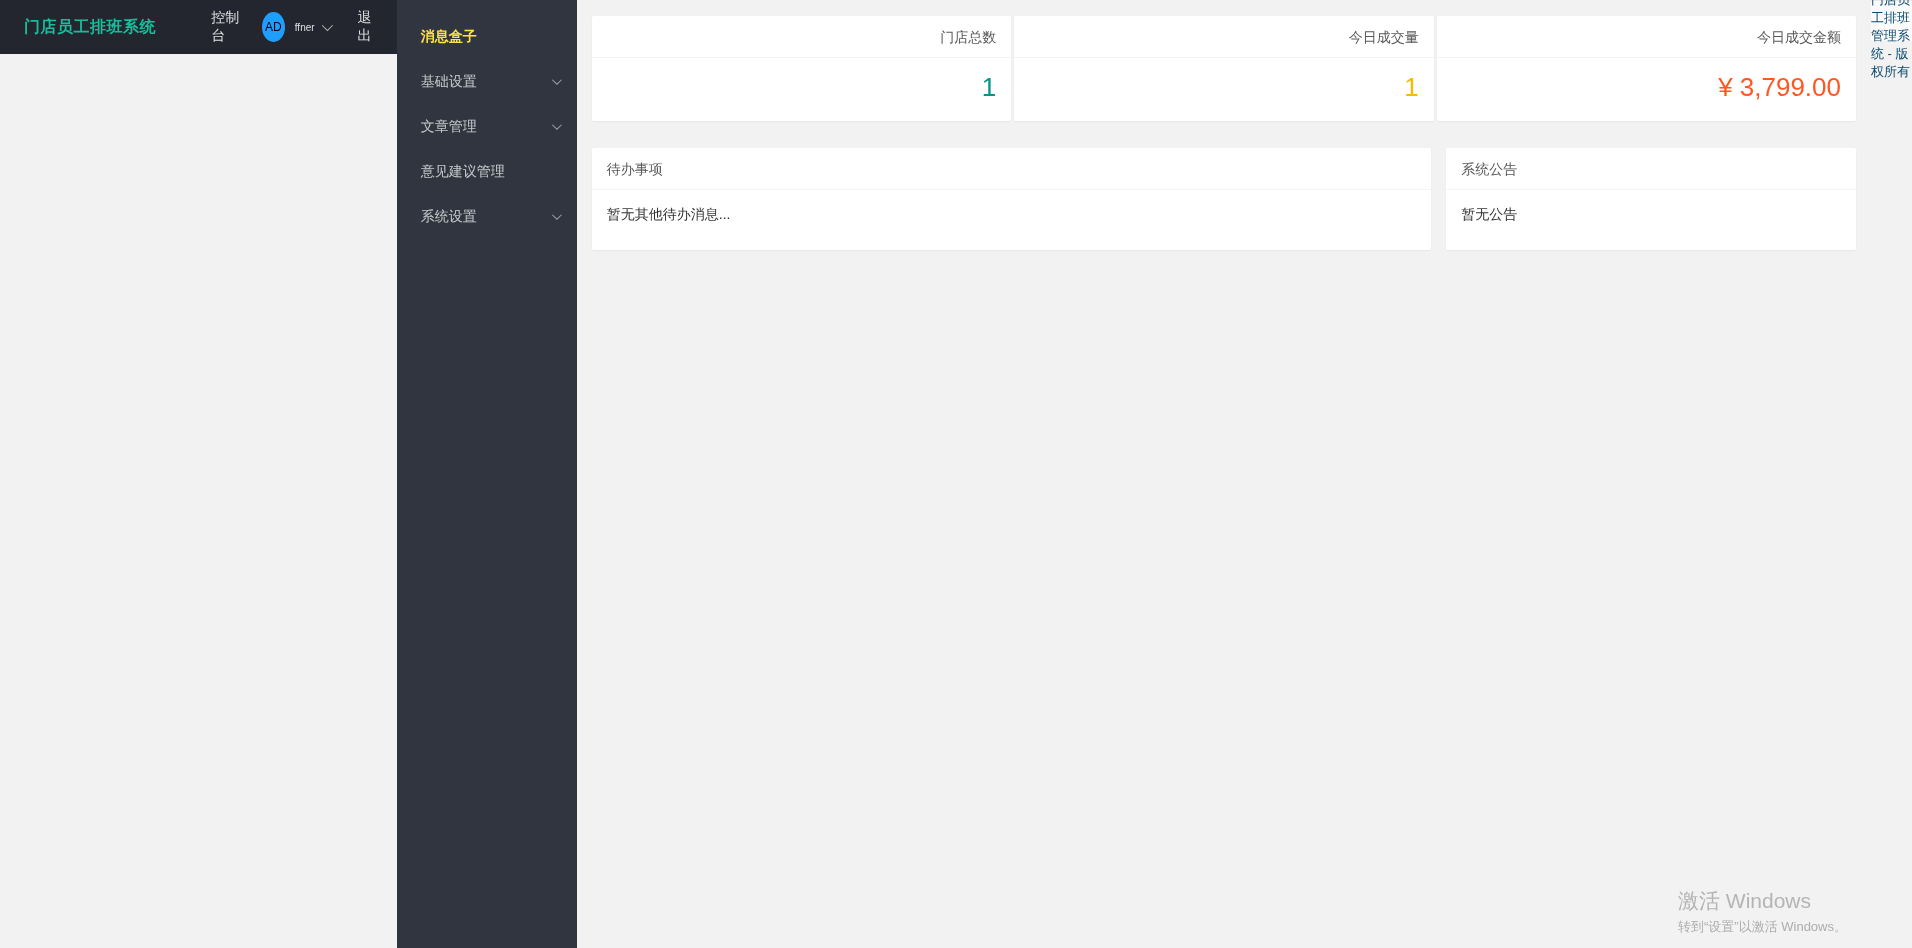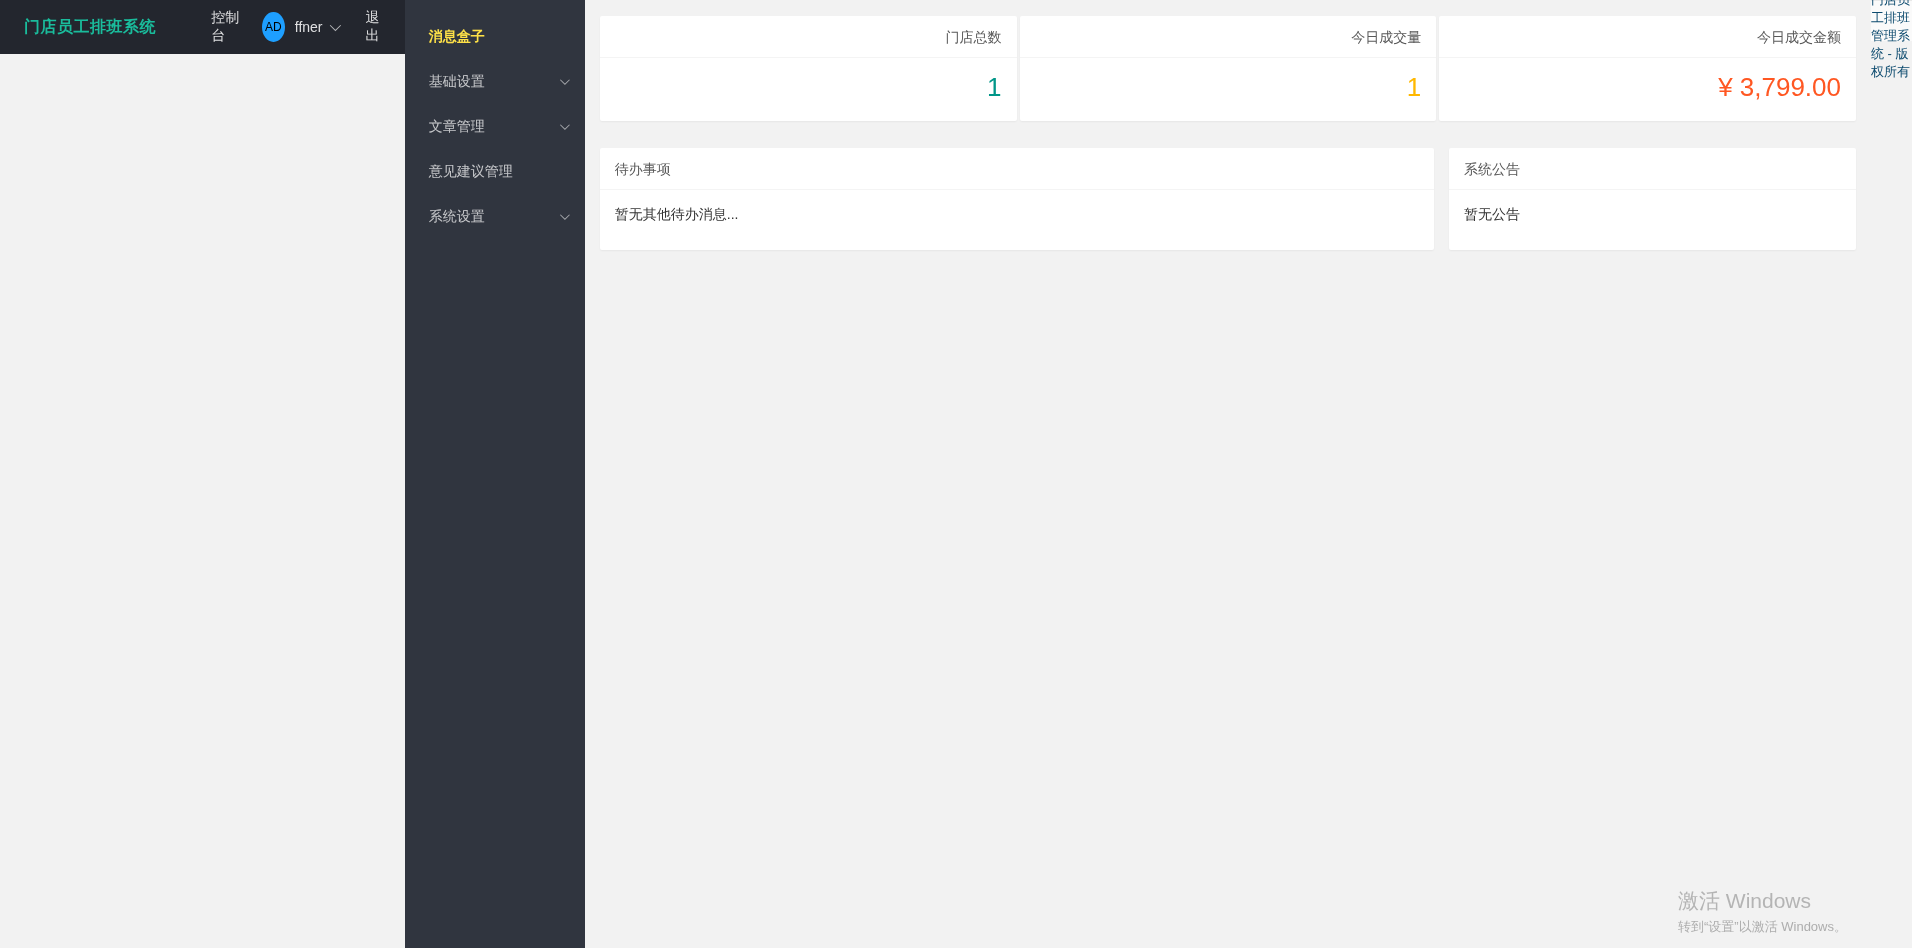--- a/index.html
+++ b/index.html
@@ -33,21 +33,21 @@
     cursor:pointer;
   }
   .header-right { margin-left:auto; display:flex; align-items:center; gap:10px; }
   .avatar {
     width:30px; height:30px; border-radius:50%;
     background:#1E9FFF; color:#000000; font-size:12px;
     display:flex; align-items:center; justify-content:center;
     cursor:pointer; user-select:none;
   }
   .user-trigger { display:flex; align-items:center; gap:7px; cursor:pointer; }
-  .username { color:rgba(255,255,255,.85); font-size:14px; }
+  .username { color:rgba(255,255,255,.85); font-size:10px; }
   .chevron {
     display:inline-block; width:8px; height:8px;
     border-right:1.5px solid rgba(255,255,255,.65);
     border-bottom:1.5px solid rgba(255,255,255,.65);
     transform:rotate(45deg) translateY(-2px);
   }
   .logout { color:rgba(255,255,255,.85); font-size:14px; margin-left:18px; cursor:pointer; }
 
   
   .body-row { flex:1 1 auto; display:flex; min-height:0; }

